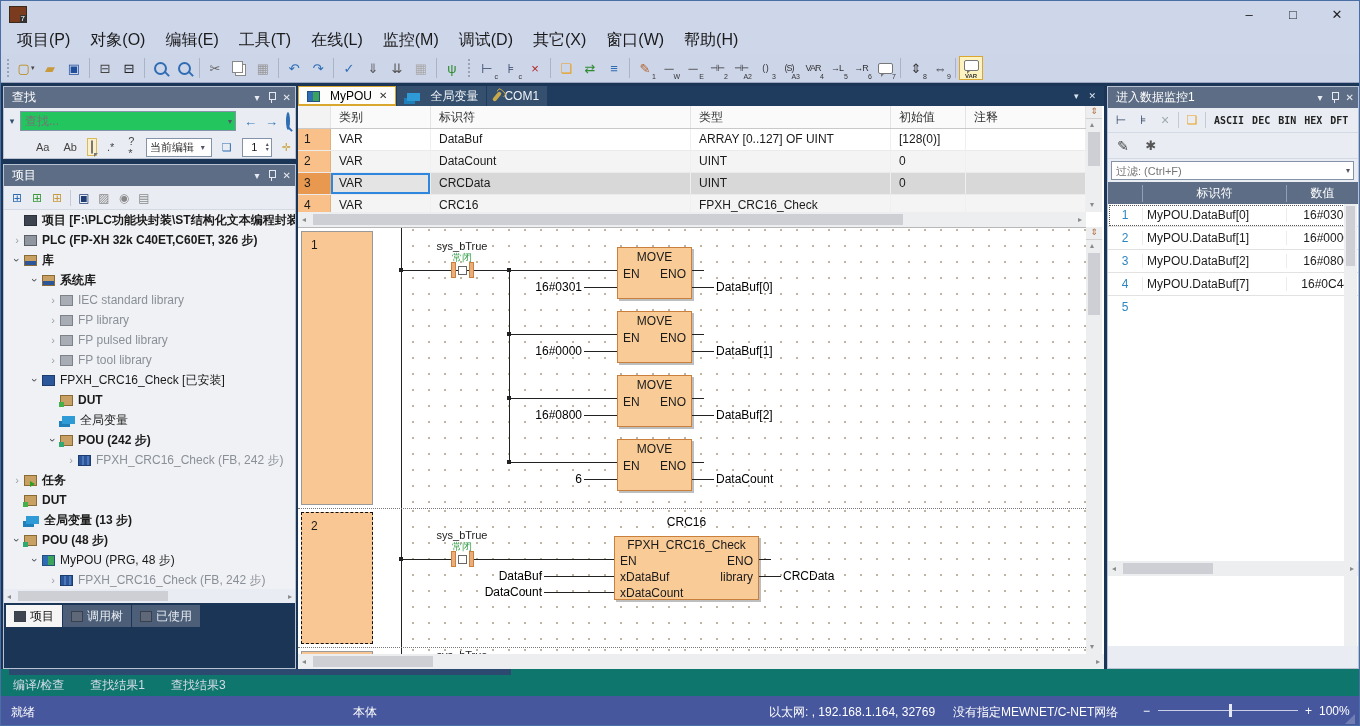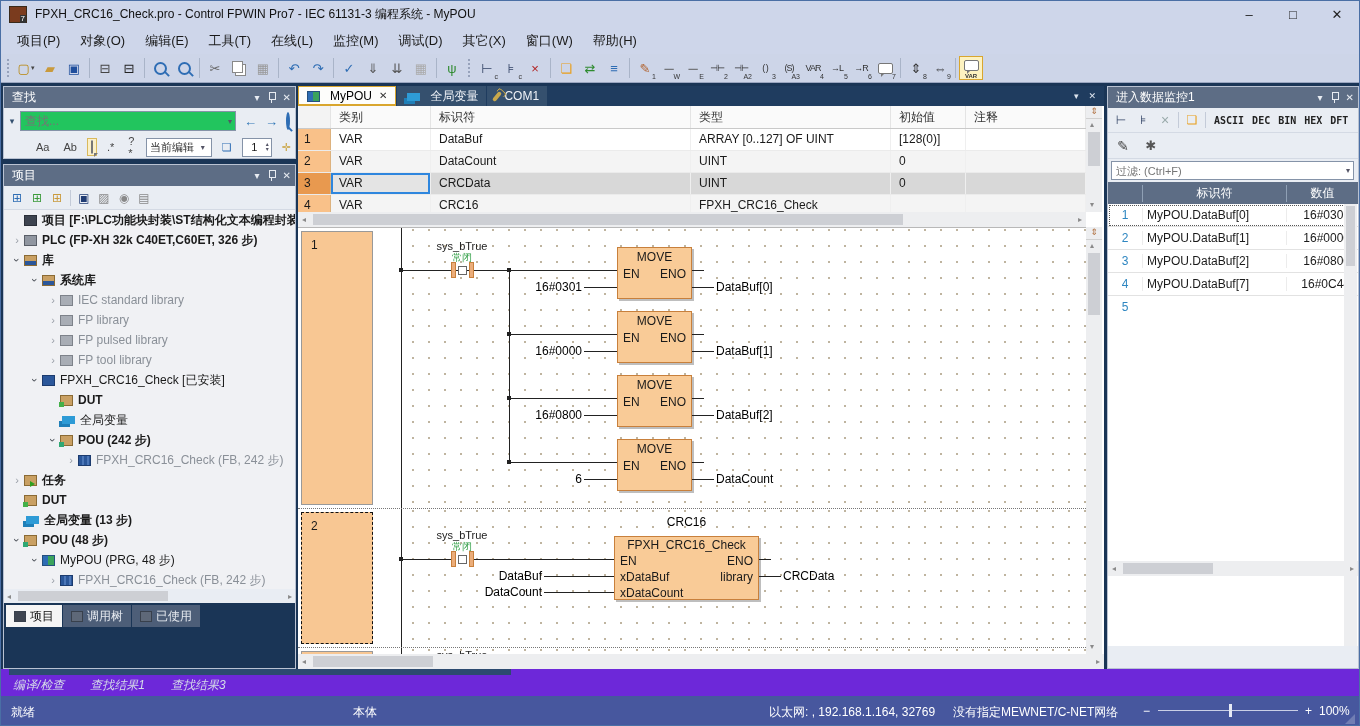--- a/index.html
+++ b/index.html
@@ -7,21 +7,21 @@
        font-size:12px;color:#1a1a1a;background:#1A3556;overflow:hidden;border:1px solid #4A6FA5;box-sizing:border-box;}
   .ab{position:absolute;}
   
   #titlebar{left:0;top:0;width:100%;height:26px;background:#CED6EA;display:flex;align-items:center;}
   #appicon{width:16px;height:15px;margin:0 8px 0 8px;background:#7A3B1E;border:1px solid #3a2a1a;position:relative;}
   #appicon::after{content:"7";position:absolute;right:0;bottom:-1px;font-size:8px;color:#fff;background:#333;padding:0 1px;line-height:8px;}
   #wintitle{font-size:12px;color:#111;}
   #winbtns{margin-left:auto;display:flex;height:100%;}
   .winbtn{width:44px;height:100%;display:flex;align-items:center;justify-content:center;font-size:13px;color:#222;}
   #menubar{left:0;top:26px;width:100%;height:27px;background:#CED6EA;display:flex;align-items:center;padding-left:6px;box-sizing:border-box;}
-  .menu-item{padding:4px 10px;font-size:13px;color:#1a1a1a;}
+  .menu-item{padding:4px 10px;font-size:16px;color:#1a1a1a;}
   #toolbar{left:0;top:53px;width:100%;height:29px;background:#CDD5E8;border-bottom:1px solid #9AA6C0;display:flex;align-items:center;padding-left:2px;box-sizing:border-box;}
   .tgrip{width:5px;height:20px;margin:0 3px;background-image:radial-gradient(circle,#97A2BB 1px,transparent 1.2px);background-size:4px 4px;}
   .tsep{width:1px;height:20px;background:#A9B4C8;margin:0 3px;}
   .tbtn{width:24px;height:24px;display:flex;align-items:center;justify-content:center;position:relative;border:1px solid transparent;box-sizing:border-box;}
   .tbtn.hl{background:#FDF2C0;border:1px solid #D9A62E;}
   .tbtn .tg{font-size:13px;line-height:1;}
   .tbtn .tg.small{font-size:9px;letter-spacing:-1px;}
   .tbtn .tsub{position:absolute;right:0px;bottom:-1px;font-size:7px;color:#333;}
   .tbtn .tdrop{font-size:7px;color:#444;margin-left:1px;}
   .g-mag{width:9px;height:9px;border:2px solid #2E6DB4;border-radius:50%;position:relative;}
@@ -139,37 +139,36 @@
   #mon-thead .c2{width:144px;text-align:center;border-left:1px solid #8FA0B5;box-sizing:border-box;}
   #mon-thead .c3{flex:1;text-align:center;border-left:1px solid #8FA0B5;box-sizing:border-box;}
   #mon-rows{position:absolute;left:0;top:117px;width:250px;background:#fff;}
   .mrow{display:flex;height:22px;border-bottom:1px solid #E2E2E2;background:#fff;align-items:center;}
   .mrow.sel{outline:1px dotted #555;outline-offset:-2px;}
   .mrow .c1{width:34px;text-align:center;color:#2E86C1;}
   .mrow .c2{width:144px;padding-left:4px;box-sizing:border-box;border-left:1px solid #ECECEC;white-space:nowrap;overflow:hidden;}
   .mrow .c3{flex:1;text-align:right;padding-right:8px;border-left:1px solid #ECECEC;box-sizing:border-box;white-space:nowrap;}
   #mon-white{position:absolute;left:0;top:227px;width:250px;height:332px;background:#fff;}
   
-  #results-bar{left:0;top:668px;width:100%;height:27px;background:#6d28d9;font-style:italic;}
+  #results-bar{left:0;top:668px;width:100%;height:27px;background:#0f766e;}
   #results-strip{position:absolute;left:8px;top:0;width:502px;height:6px;background:#2C4A70;}
   #results-tabs{position:absolute;left:12px;top:8px;display:flex;gap:26px;color:#D5DCE8;font-size:12px;}
   #statusbar{left:0;top:695px;width:100%;height:31px;background:#47579E;color:#fff;font-size:12px;}
   .st{position:absolute;top:8px;white-space:nowrap;}
   #zoom-track{position:absolute;left:1157px;top:14px;width:140px;height:1px;background:#C9CFE6;}
   #zoom-thumb{position:absolute;left:1228px;top:8px;width:3px;height:13px;background:#E6E9F4;}
   #grip{position:absolute;right:4px;bottom:3px;width:0;height:0;border-bottom:10px solid #7C88B8;border-left:10px solid transparent;opacity:.8;}
 </style>
 </head>
 <body>
 
 <div id="app">
 
   <div id="titlebar" class="ab">
     <div id="appicon"></div>
-    <div id="wintitle">FPXH_CRC16_Check.pro - Control FPWIN Pro7 - IEC 61131-3 编程系统 - MyPOU</div>
     <div id="winbtns">
       <div class="winbtn">–</div>
       <div class="winbtn">□</div>
       <div class="winbtn">✕</div>
     </div>
   </div>
 
   <div id="menubar" class="ab">
       <div class="menu-item">项目(P)</div>
       <div class="menu-item">对象(O)</div>

